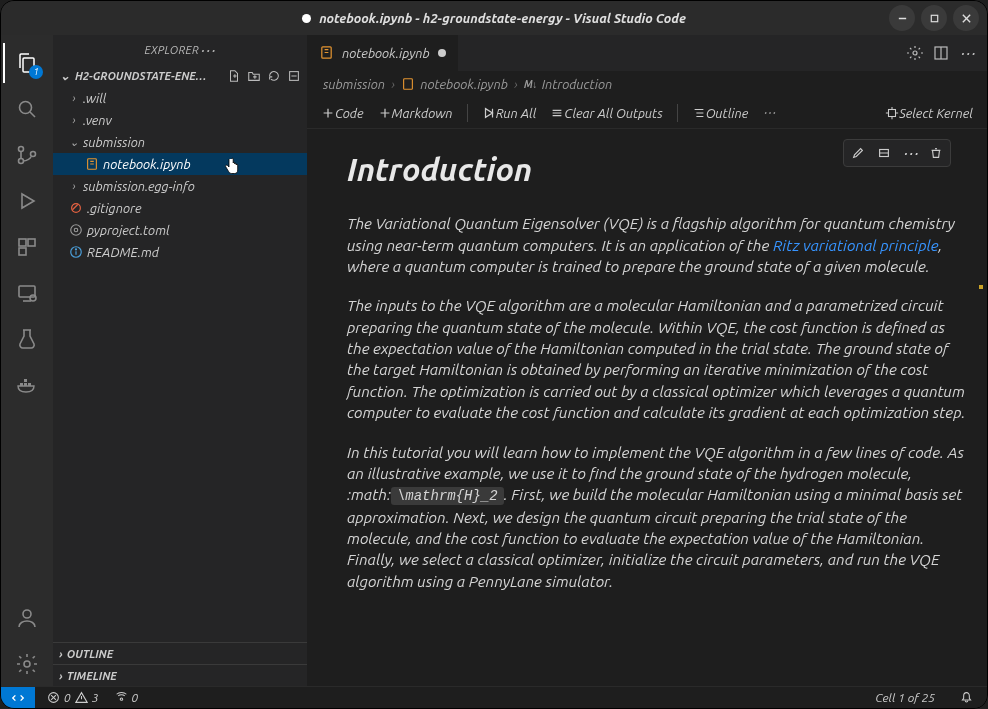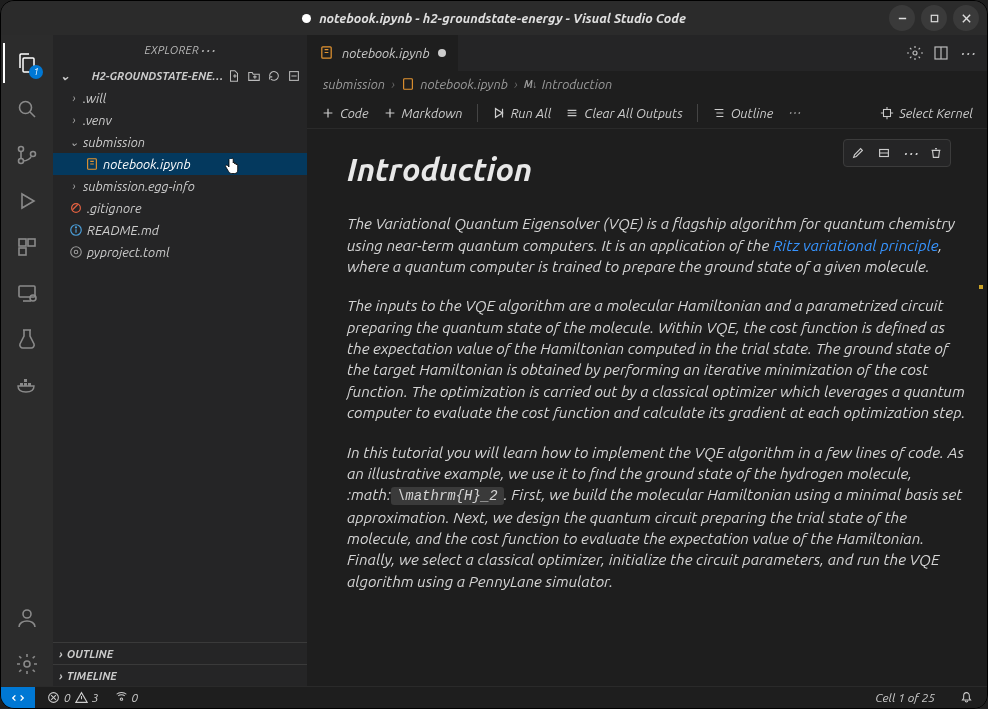--- a/index.html
+++ b/index.html
@@ -28,21 +28,21 @@
 .act-icon svg { width: 24px; height: 24px; }
 .act-spacer { flex: 1; }
 .badge { position: absolute; bottom: 6px; right: 8px; background: #0078d4; color: #fff; font-size: 9px; border-radius: 8px; padding: 0 4px; min-width: 14px; text-align: center; line-height: 14px; }
 
 
 .sidebar { width: 254px; background: #252526; display: flex; flex-direction: column; font-size: 13px; }
 .sidebar-header { height: 30px; display: flex; align-items: center; justify-content: center; padding: 0 14px; font-size: 11px; color: #bbbbbb; letter-spacing: 0.4px; }
 .sidebar-actions { color: #aaa; cursor: pointer; font-size: 16px; }
 .section-header { height: 22px; display: flex; align-items: center; padding: 0 6px; font-size: 11px; font-weight: 700; color: #cccccc; cursor: pointer; gap: 4px; }
 .section-header .chev { width: 12px; text-align: center; font-size: 12px; }
-.section-label { flex: 1; overflow: hidden; text-overflow: ellipsis; white-space: nowrap; text-align: right; }
+.section-label { flex: 1; overflow: hidden; text-overflow: ellipsis; white-space: nowrap; }
 .section-icons { display: flex; gap: 6px; color: #bbb; }
 .section-icons svg { width: 14px; height: 14px; }
 .file-tree { flex: 1; overflow: hidden; }
 .tree-row { height: 22px; display: flex; align-items: center; cursor: pointer; color: #cccccc; }
 .tree-row.selected { background: #04395e; color: #fff; }
 .tree-indent { display: inline-block; }
 .tree-chev { width: 14px; text-align: center; color: #aaa; font-size: 11px; }
 .tree-icon { width: 18px; display: flex; align-items: center; justify-content: center; }
 .tree-icon svg { width: 14px; height: 14px; }
 .tree-label { margin-left: 2px; }
@@ -56,21 +56,21 @@
 .tabs-right svg { width: 16px; height: 16px; cursor: pointer; }
 .tab { display: flex; align-items: center; padding: 0 12px; background: #1e1e1e; border-right: 1px solid #252526; gap: 8px; font-size: 13px; cursor: pointer; }
 .tab .tab-icon svg { width: 15px; height: 15px; }
 .tab-dirty { width: 8px; height: 8px; background: #ccc; border-radius: 50%; }
 .breadcrumbs { height: 26px; display: flex; align-items: center; padding: 0 16px; font-size: 13px; color: #9a9a9a; gap: 6px; }
 .breadcrumbs .crumb { display: flex; align-items: center; gap: 5px; cursor: pointer; }
 .breadcrumbs .sep { color: #666; }
 .breadcrumbs svg { width: 14px; height: 14px; }
 
 .notebook-toolbar { height: 32px; display: flex; align-items: center; padding: 0 14px; gap: 14px; font-size: 13px; color: #cccccc; border-bottom: 1px solid #2a2a2a; }
-.nb-btn { display: flex; align-items: center; gap: 5px; cursor: pointer; }
+.nb-btn { display: flex; align-items: center; cursor: pointer; }
 .nb-btn svg { width: 14px; height: 14px; }
 .nb-divider { width: 1px; height: 18px; background: #444; }
 .nb-spacer { flex: 1; }
 .nb-ell { color: #aaa; cursor: pointer; }
 
 .notebook-body { flex: 1; overflow: hidden; position: relative; padding: 12px 18px 0 40px; }
 .cell-toolbar { position: absolute; right: 36px; top: 10px; display: flex; gap: 4px; border: 1px solid #3c3c3c; border-radius: 4px; background: #252526; padding: 3px; }
 .cell-tb-btn { width: 22px; height: 20px; display: flex; align-items: center; justify-content: center; color: #ccc; cursor: pointer; }
 .cell-tb-btn svg { width: 14px; height: 14px; }
 .markdown-cell { max-width: 620px; color: #d4d4d4; font-size: 15.5px; line-height: 1.38; }
@@ -257,37 +257,37 @@
               <svg viewBox="0 0 16 16">
                 <circle cx="8" cy="8" r="5" fill="none" stroke="#e06040" stroke-width="1.4"></circle>
                 <line x1="4" y1="10" x2="10" y2="4" stroke="#e06040" stroke-width="1.4"></line>
               </svg>
             </span>
             <span class="tree-label">.gitignore</span>
           </div>
         <div class="tree-row">
             <span class="tree-indent" style="width:14px"></span>
             <span class="tree-icon">
+              <svg viewBox="0 0 16 16" fill="none" stroke="#999" stroke-width="1.3">
+                <circle cx="8" cy="8" r="2"></circle>
+                <circle cx="8" cy="8" r="6"></circle>
+              </svg>
+            </span>
+            <span class="tree-label">pyproject.toml</span>
+          </div>
+        <div class="tree-row">
+            <span class="tree-indent" style="width:14px"></span>
+            <span class="tree-icon">
               <svg viewBox="0 0 16 16" fill="none" stroke="#4a9cd6" stroke-width="1.4">
                 <circle cx="8" cy="8" r="6"></circle>
                 <line x1="8" y1="7" x2="8" y2="11"></line>
                 <circle cx="8" cy="5" r="0.6" fill="#4a9cd6"></circle>
               </svg>
             </span>
             <span class="tree-label">README.md</span>
-          </div>
-        <div class="tree-row">
-            <span class="tree-indent" style="width:14px"></span>
-            <span class="tree-icon">
-              <svg viewBox="0 0 16 16" fill="none" stroke="#999" stroke-width="1.3">
-                <circle cx="8" cy="8" r="2"></circle>
-                <circle cx="8" cy="8" r="6"></circle>
-              </svg>
-            </span>
-            <span class="tree-label">pyproject.toml</span>
           </div>
         <svg class="cursor-hand" style="left:170px; top:70px;" width="18" height="20" viewBox="0 0 18 20">
             <path d="M6 2v8l-1.5-1.5c-1-1-2.5 0-1.8 1.2l3 5c.6 1 1.7 1.8 3 1.8h3c2 0 3-1.5 3-3.5V8c0-1-1.5-1-1.5 0V7c0-1-1.5-1-1.5 0V6c0-1-1.5-1-1.5 0V2c0-1-1.5-1-1.5 0" fill="#fff" stroke="#000" stroke-width="0.8"></path>
           </svg>
       </div>
       <div class="sidebar-bottom">
         <div class="sidebar-section-collapsed">
             <span class="chev">›</span>
             <span>OUTLINE</span>
           </div>

